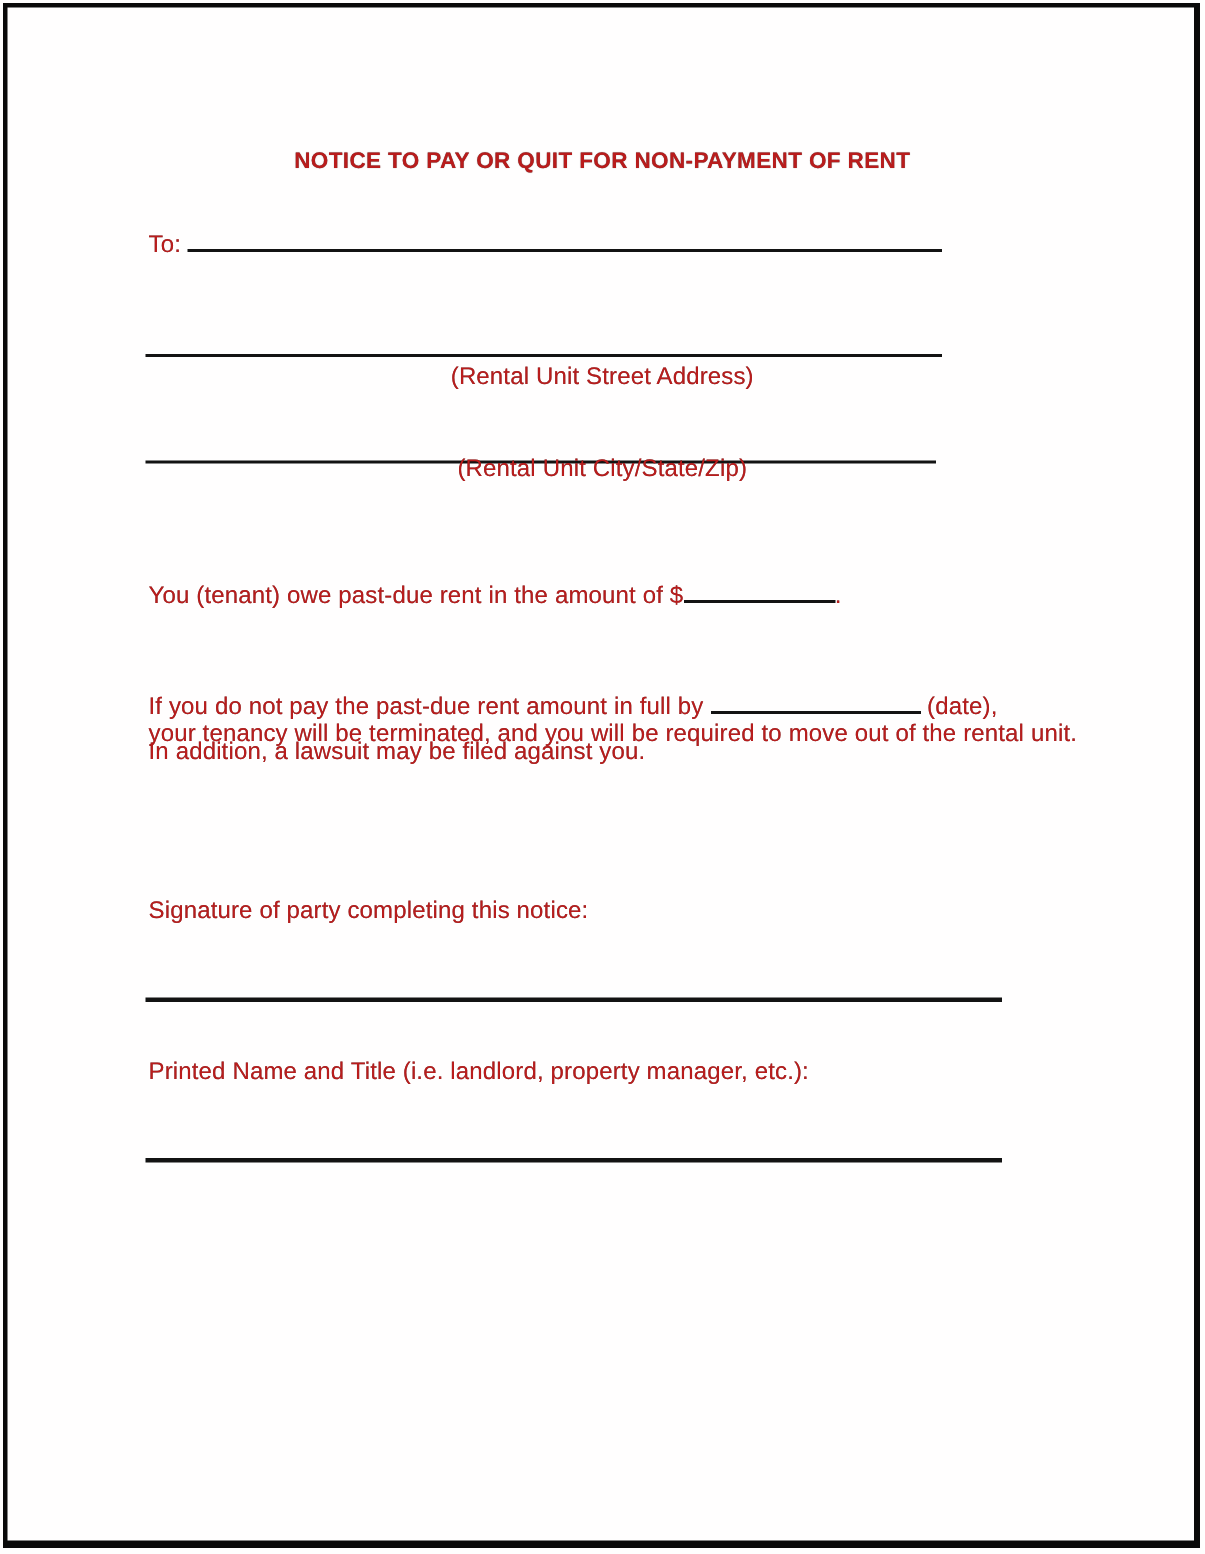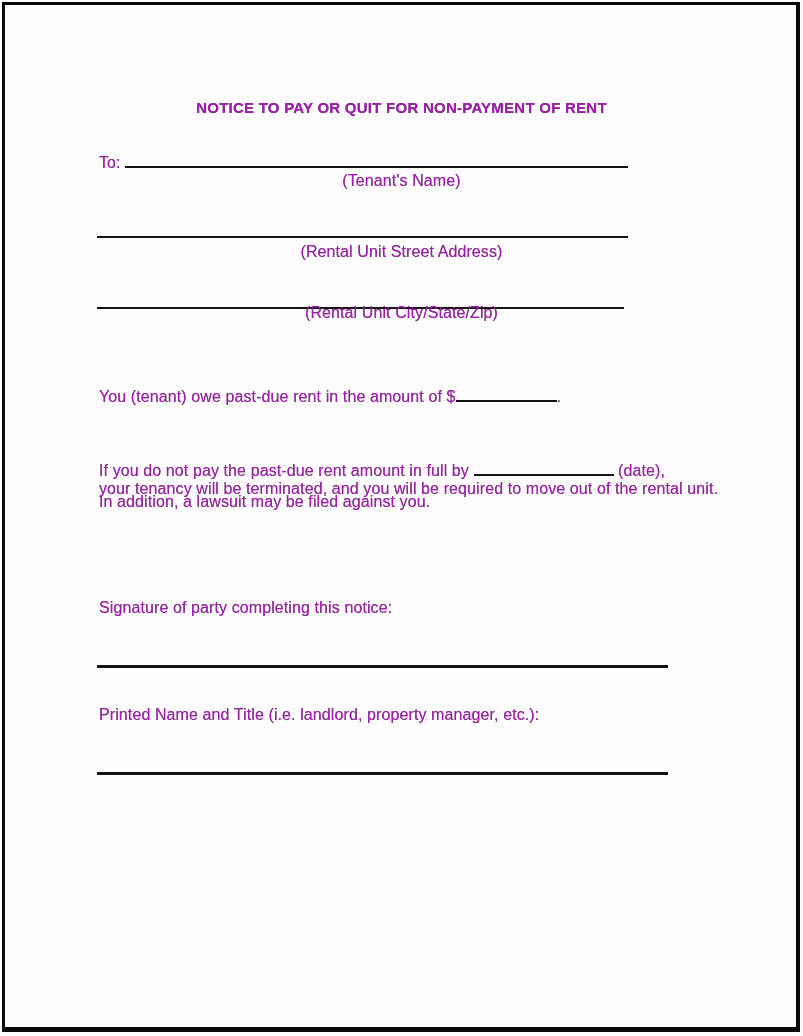--- a/index.html
+++ b/index.html
@@ -2,21 +2,21 @@
 <html><head>
 <meta charset="utf-8">
 <style>
   html, body { margin: 0; padding: 0; background: #ffffff; }
   .page {
     position: relative;
     width: 803px;
     height: 1036px;
     background: #fffefe;
     font-family: "Liberation Sans", "DejaVu Sans", sans-serif;
-    color: #a21caf;
+    color: #b91c1c;
     overflow: hidden;
   }
   .frame {
     position: absolute;
     left: 2px; top: 2px; right: 3px; bottom: 4px;
     border-style: solid;
     border-color: #0a0a0a;
     border-width: 3px 4px 5px 3px;
     pointer-events: none;
   }
@@ -52,21 +52,20 @@
 </style>
 </head>
 <body>
 
 <div class="page">
   <div class="frame"></div>
 
   <div class="abs txt title">NOTICE TO PAY OR QUIT FOR NON-PAYMENT OF RENT</div>
 
   <div class="abs txt" style="left:99px; top:150px;"><span>To:</span> <span class="blank" style="width:503px;"></span></div>
-  <div class="abs txt caption" style="top:172px;">(Tenant's Name)</div>
 
   <div class="abs rule" style="left:97px; top:236px; width:531px;"></div>
   <div class="abs txt caption" style="top:243px;">(Rental Unit Street Address)</div>
 
   <div class="abs rule" style="left:97px; top:307px; width:527px;"></div>
   <div class="abs txt caption" style="top:304px;">(Rental Unit City/State/Zip)</div>
 
   <div class="abs txt" style="left:99px; top:384px;"><span>You (tenant) owe past-due rent in the amount of $</span><span class="blank" style="width:101px;"></span><span>.</span></div>
 
   <div class="abs txt wrap" style="left:99px; top:439px; width:620px;margin-top:19px;"><span>If you do not pay the past-due rent amount in full by</span> <span class="blank" style="width:140px;"></span> <span>(date),</span><br><span>your tenancy will be terminated, and you will be required to move out of the rental unit.</span></div>

